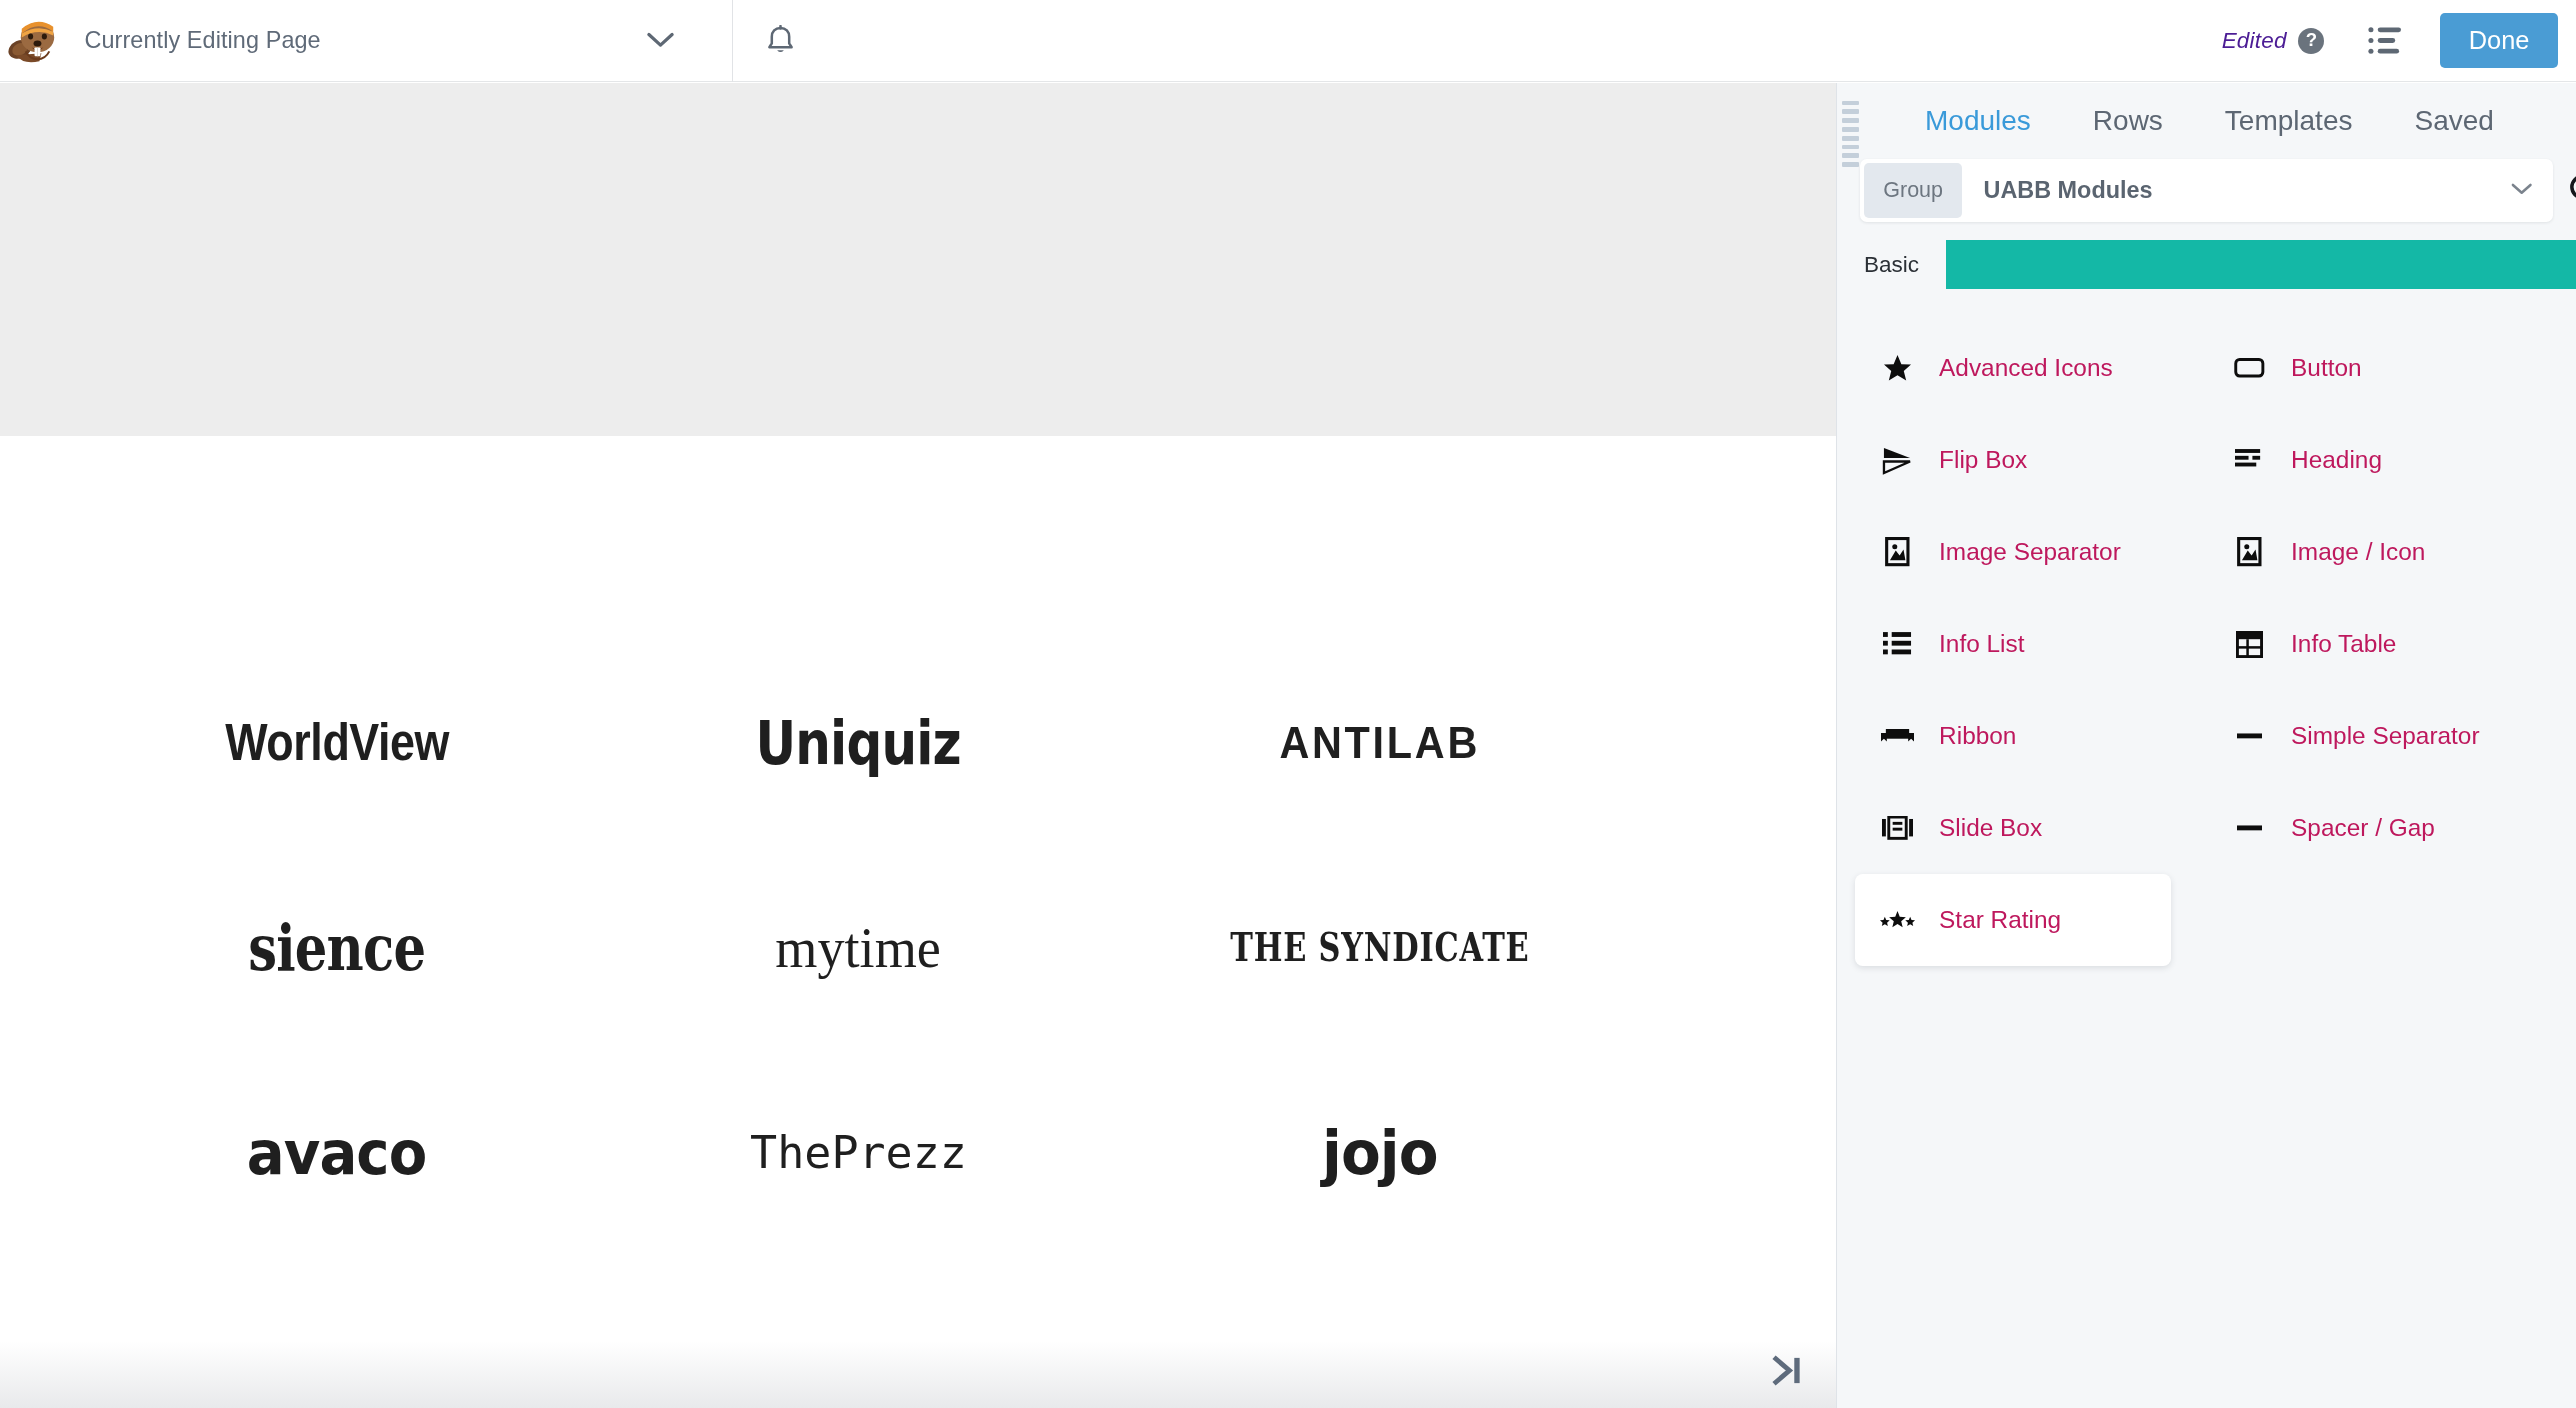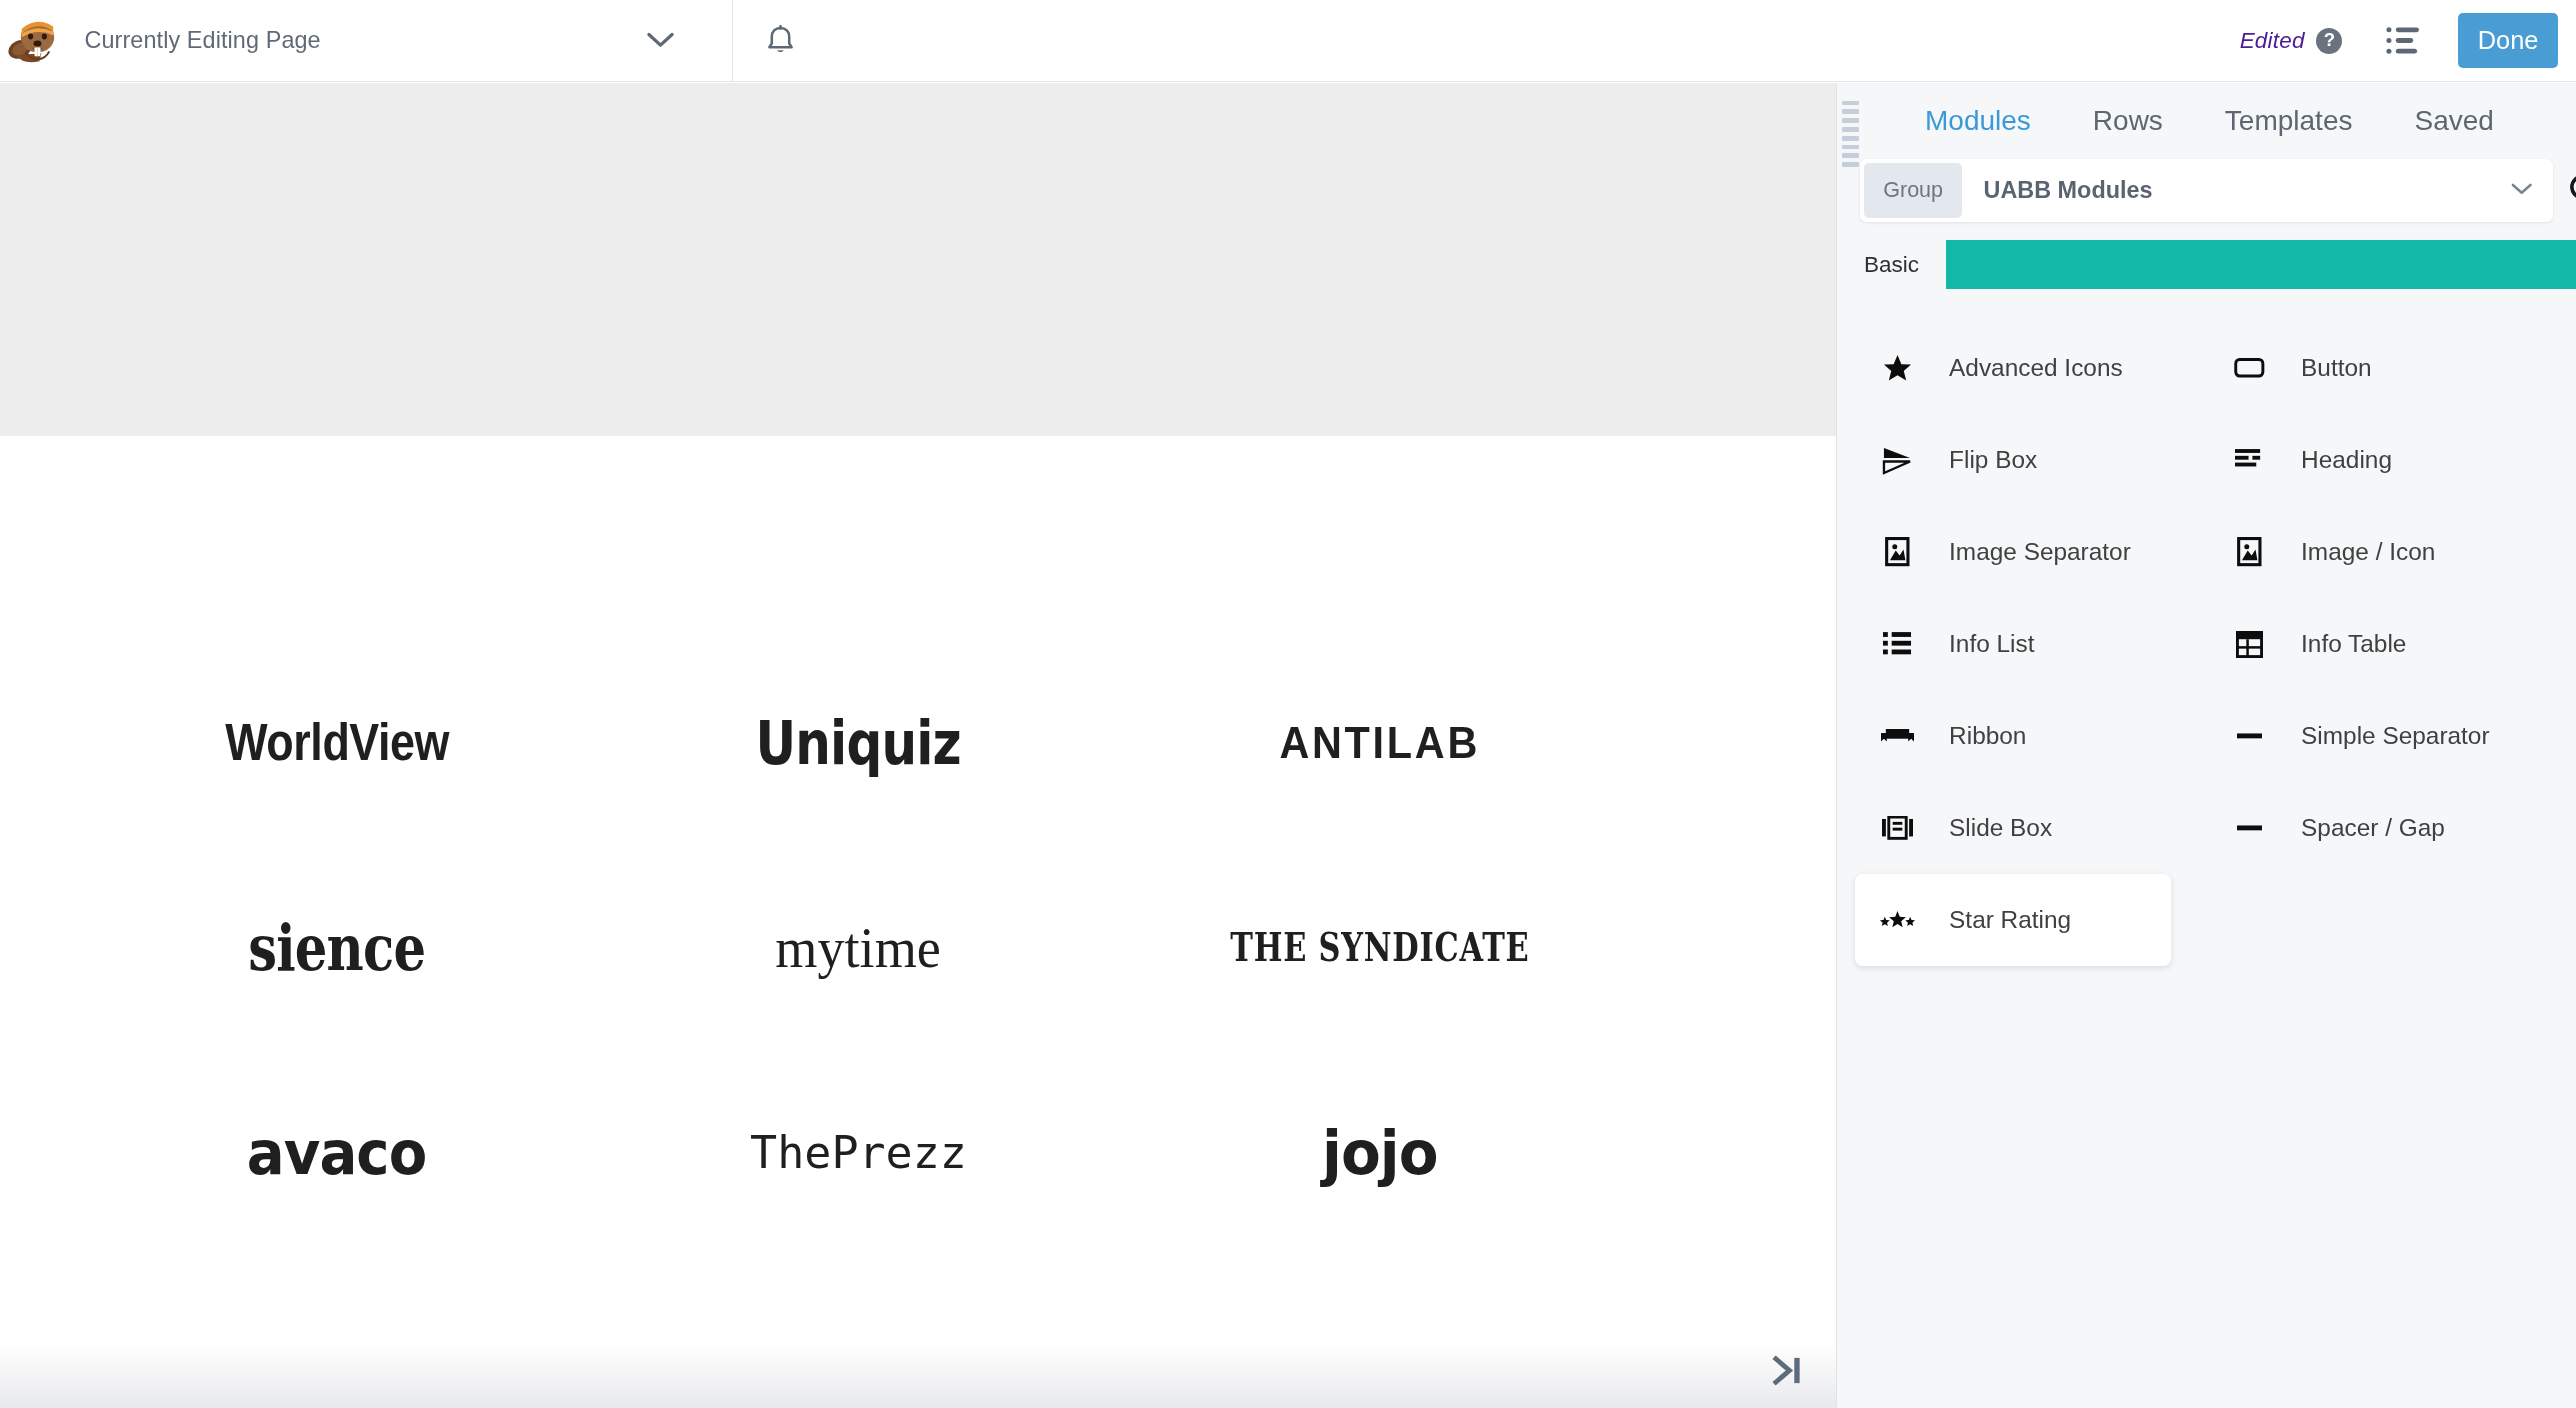--- a/index.html
+++ b/index.html
@@ -84,21 +84,21 @@
     display:flex; align-items:center; justify-content:center;
     margin-right:25.4px;
     cursor:pointer;
   }
   .done-btn {
     background:#4a9cd4;
     color:#ffffff;
     font-size:25.4px;
     border:none;
     border-radius:4.9px;
-    padding:0 20px;
+    padding:0 29px;
     height:55px;
     cursor:pointer;
     font-family:"Liberation Sans", sans-serif;
   }
 
   
   .canvas {
     position:absolute;
     top:83px; left:0;
     width:1836px; height:1326px;
@@ -259,23 +259,23 @@
     background:#ffffff;
     box-shadow:0 2px 5.9px rgba(40,50,60,0.13);
   }
   .mod-icon {
     width:43px; height:39px;
     display:flex; align-items:center; justify-content:center;
     flex:0 0 auto;
     color:#0d0d0d;
   }
   .mod-label {
-    margin-left:30px;
+    margin-left:20px;
     font-size:24.4px;
-    color:#404040;
+    color:#be185d;
     white-space:nowrap;
   }
 </style>
 </head>
 <body>
 
 <div class="topbar">
 
   <div class="tb-left">
     <div class="bb-logo">

